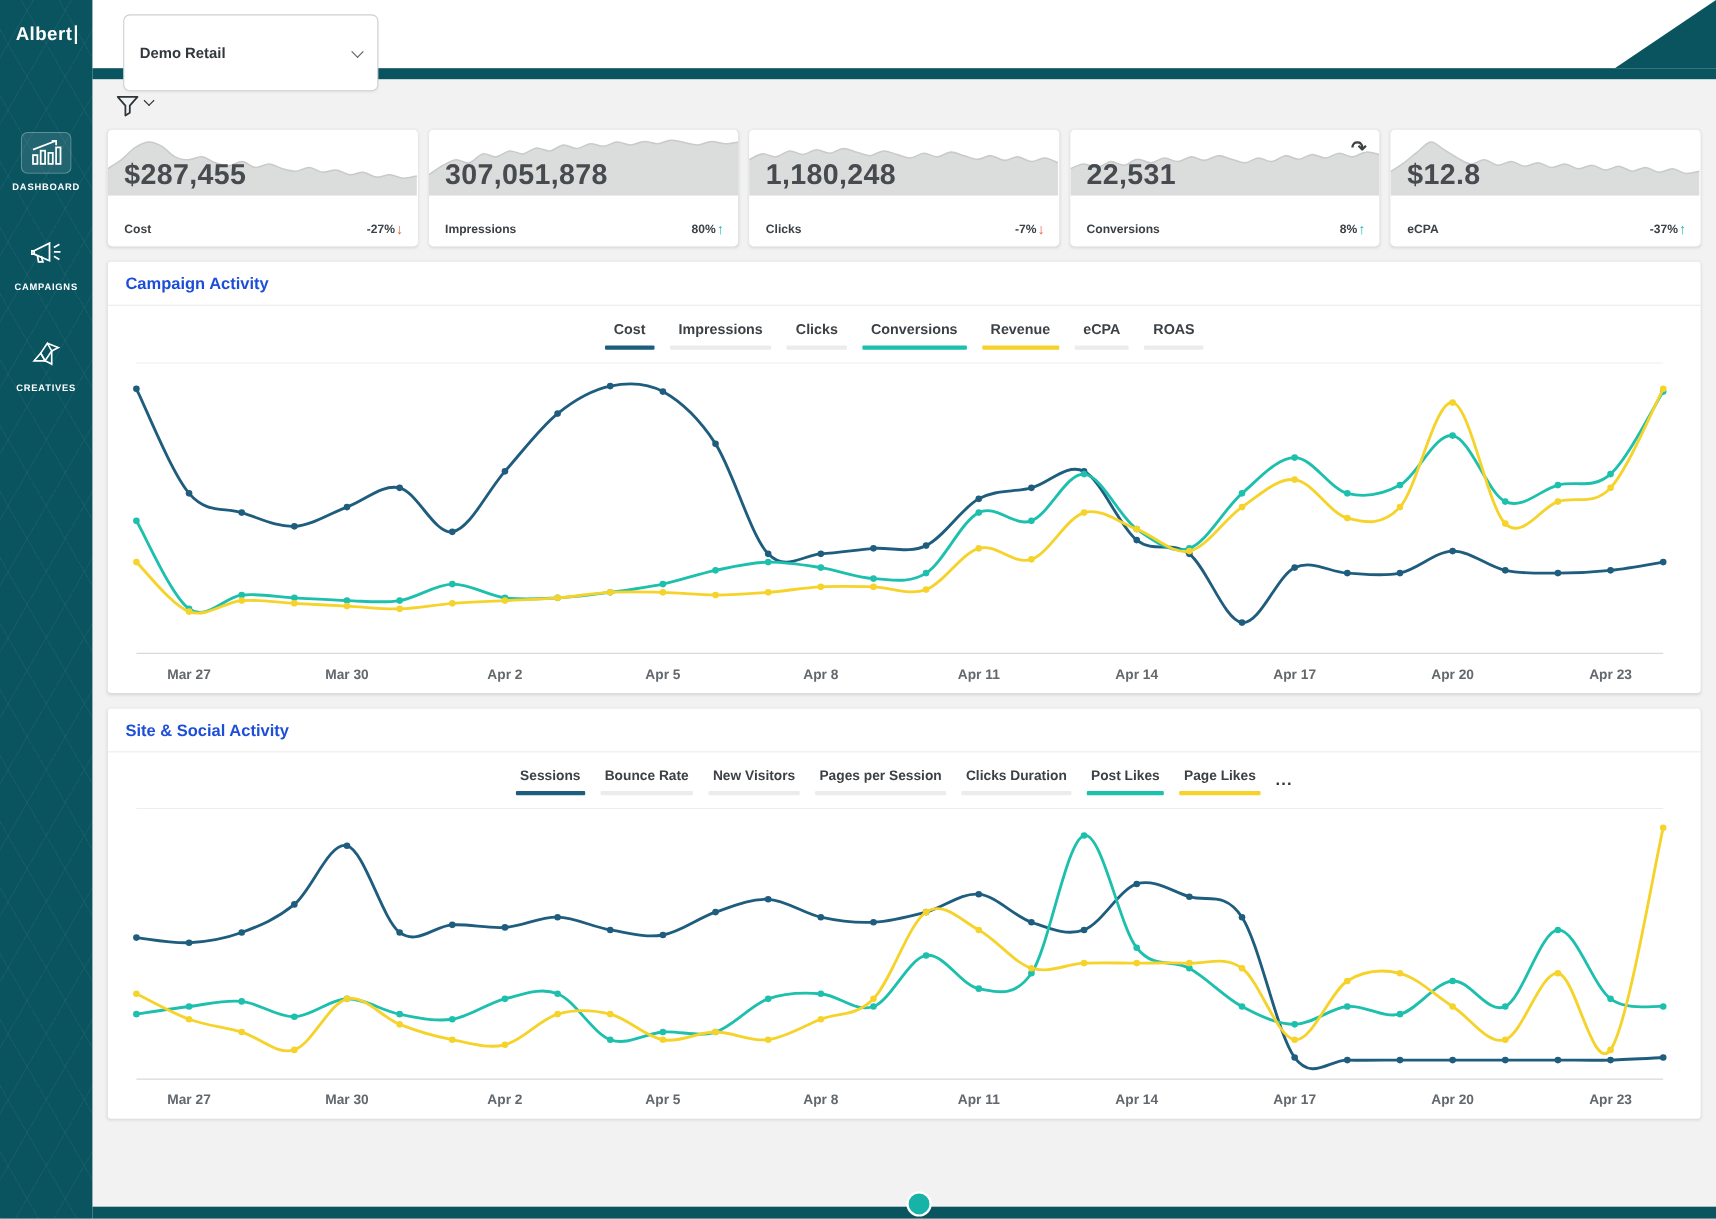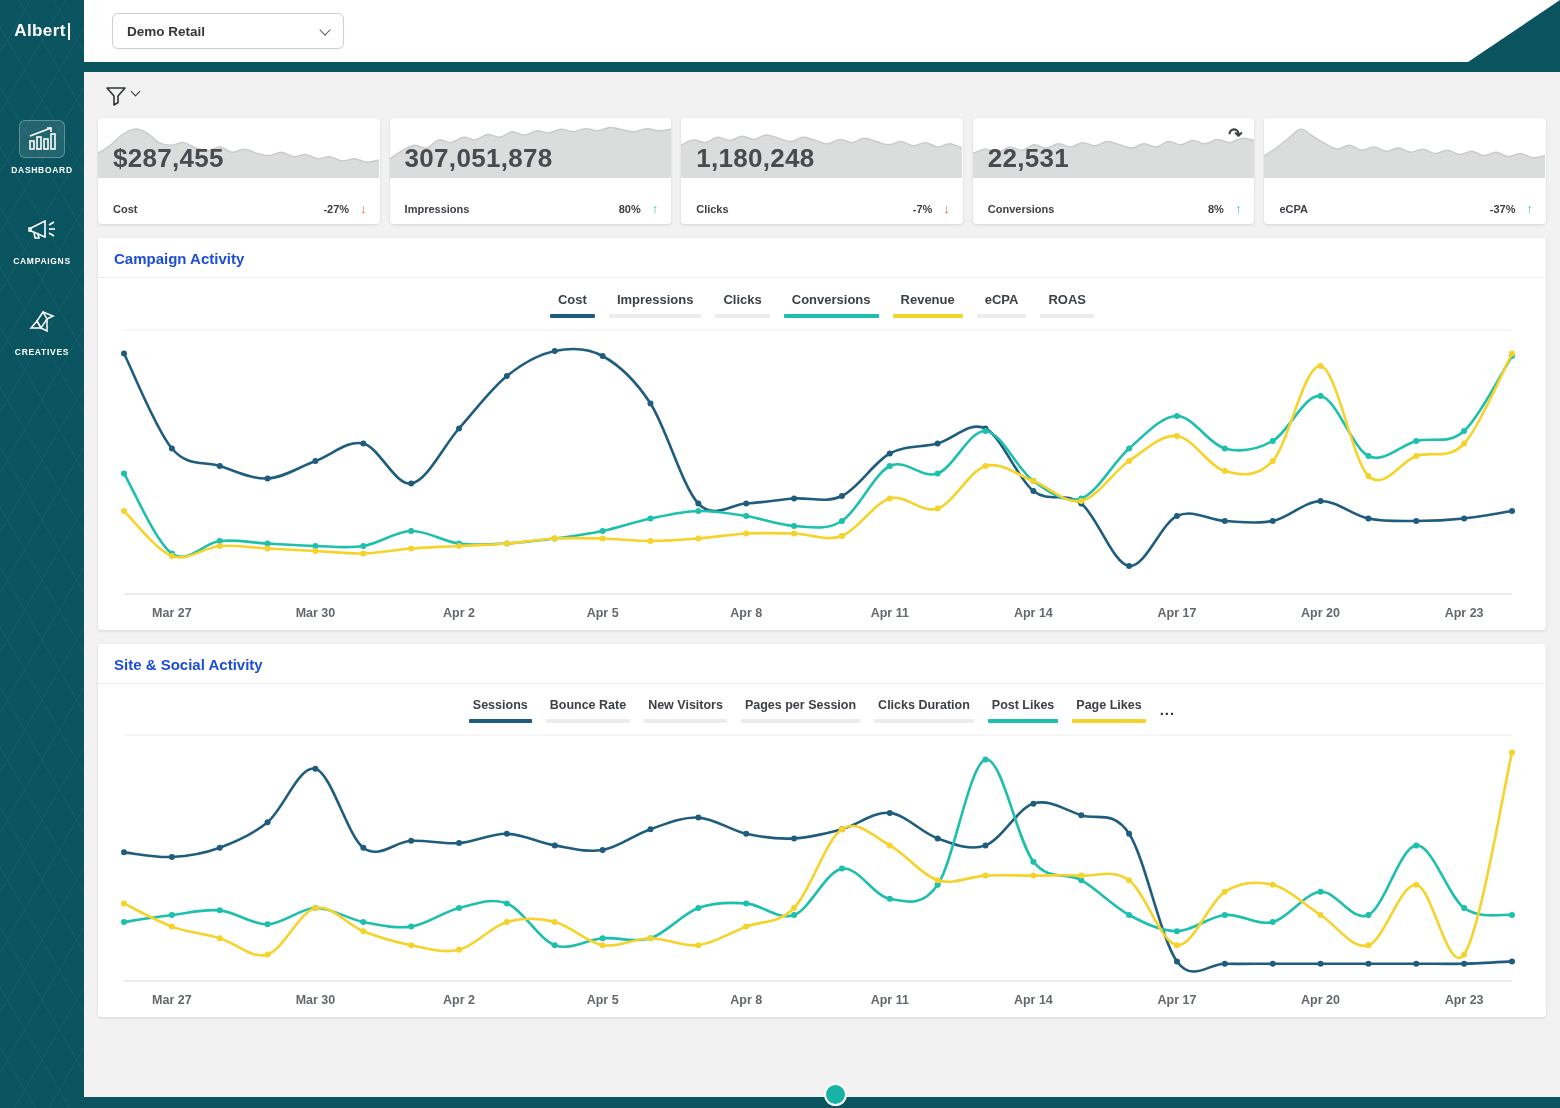--- a/index.html
+++ b/index.html
@@ -16,37 +16,37 @@
   .nav{margin-top:58px;display:flex;flex-direction:column;gap:36px;align-items:center;}
   .nav-item{display:flex;flex-direction:column;align-items:center;gap:7px;cursor:pointer;width:100%;}
   .icon-wrap{width:46px;height:38px;display:flex;align-items:center;justify-content:center;border-radius:6px;}
   .nav-item.active .icon-wrap{background:rgba(255,255,255,.10);box-shadow:0 0 0 1px rgba(255,255,255,.28) inset;}
   .nav-label{font-size:8.5px;font-weight:700;letter-spacing:.7px;}
 
   
   .main{flex:1;display:flex;flex-direction:column;position:relative;}
   .topbar{height:62px;background:#fff;border-bottom:10px solid #0a5460;position:relative;flex-shrink:0;}
   .account-select{position:absolute;left:28px;top:13px;width:202px;height:34px;border:1px solid #ccd1d1;border-radius:6px;
-    display:flex;align-items:center;justify-content:space-between;padding:0 14px;background:#fff;cursor:pointer;
+    display:flex;align-items:center;justify-content:space-between;padding:17px 14px;background:#fff;cursor:pointer;
     font-size:13.5px;font-weight:700;color:#33383c;box-shadow:0 1px 2px rgba(0,0,0,.04);}
   .chev{width:7px;height:7px;border-right:1.8px solid #5b6165;border-bottom:1.8px solid #5b6165;transform:rotate(45deg);margin-top:-3px;}
   .corner{position:absolute;top:0;right:0;width:92px;height:62px;background:#0a5460;clip-path:polygon(100% 0,100% 100%,0 100%);}
 
   .filter-row{padding:12px 0 6px 20px;display:flex;align-items:flex-start;height:38px;box-sizing:border-box;}
   .filter-btn{display:flex;align-items:flex-start;gap:4px;cursor:pointer;}
   .filter-chev{width:6px;height:6px;border-right:1.6px solid #2e3438;border-bottom:1.6px solid #2e3438;transform:rotate(45deg);margin-top:4px;}
 
   
   .kpi-row{display:flex;gap:10px;margin:8px 14px 14px;}
   .kpi-card{flex:1;background:#fff;border-radius:4px;box-shadow:0 1px 3px rgba(0,0,0,.12);height:106px;position:relative;overflow:hidden;cursor:pointer;}
   .kpi-spark{position:absolute;top:0;left:0;width:100%;height:60px;}
   .kpi-value{position:relative;z-index:1;font-size:26px;font-weight:600;color:#464b50;padding:25px 0 0 15px;letter-spacing:.3px;}
   .kpi-bottom{position:absolute;left:15px;right:13px;bottom:9px;display:flex;justify-content:space-between;align-items:center;z-index:1;}
   .kpi-label{font-size:11px;font-weight:700;color:#3c4146;}
-  .kpi-delta{font-size:11px;font-weight:700;color:#3c4146;display:flex;align-items:center;gap:11px;}
+  .kpi-delta{font-size:11px;font-weight:700;color:#3c4146;display:flex;align-items:center;gap:1px;}
   .kpi-arrow{font-size:13px;font-weight:700;line-height:1;}
   .kpi-redo{position:absolute;top:6px;right:12px;z-index:2;font-size:17px;font-weight:700;color:#3c4146;cursor:pointer;}
 
   
   .panel{background:#fff;border-radius:3px;box-shadow:0 1px 3px rgba(0,0,0,.12);margin:0 14px 14px;}
   .panel-title{font-size:15px;font-weight:700;color:#1d4ed8;padding:12px 16px 10px;border-bottom:1px solid #ececec;}
   .legend-row{display:flex;justify-content:center;align-items:flex-start;gap:6px;padding:12px 8px 0;}
   .legend-item{display:flex;flex-direction:column;align-items:stretch;cursor:pointer;padding:0 4px;}
   .legend-label{font-size:13px;font-weight:700;color:#3c4146;padding:2px 8px;text-align:center;white-space:nowrap;}
   .legend-row.compact .legend-label{font-size:12.5px;padding:2px 4px;}
@@ -203,20 +203,21 @@
         </div>
       </div>
 
       <div class="kpi-card">
         <div class="kpi-spark">
             <svg width="281" height="60">
               <path d="M0.0,38.1C2.0,36.8,8.1,33.0,12.2,30.0C16.3,27.0,20.4,23.4,24.4,20.3C28.5,17.1,32.6,11.5,36.7,11.1C40.7,10.7,44.8,15.7,48.9,18.1C52.9,20.6,57.0,23.5,61.1,25.7C65.2,27.8,69.2,30.8,73.3,31.1C77.4,31.4,81.4,27.1,85.5,27.3C89.6,27.5,93.7,31.9,97.7,32.2C101.8,32.4,105.9,28.7,110.0,28.9C114.0,29.1,118.1,33.1,122.2,33.2C126.2,33.4,130.3,29.8,134.4,30.0C138.5,30.2,142.5,34.1,146.6,34.3C150.7,34.5,154.8,30.9,158.8,31.1C162.9,31.3,167.0,35.2,171.0,35.4C175.1,35.6,179.2,32.0,183.3,32.2C187.3,32.3,191.4,36.3,195.5,36.5C199.6,36.7,203.6,33.1,207.7,33.2C211.8,33.4,215.8,37.4,219.9,37.6C224.0,37.7,228.1,34.1,232.1,34.3C236.2,34.5,240.3,38.5,244.3,38.6C248.4,38.8,252.5,35.2,256.6,35.4C260.6,35.6,264.7,39.4,268.8,39.7C272.9,40.1,279.0,37.9,281.0,37.6 L281,60 L0,60 Z" fill="#dbdcdc" stroke="none"></path>
               <path d="M0.0,38.1C2.0,36.8,8.1,33.0,12.2,30.0C16.3,27.0,20.4,23.4,24.4,20.3C28.5,17.1,32.6,11.5,36.7,11.1C40.7,10.7,44.8,15.7,48.9,18.1C52.9,20.6,57.0,23.5,61.1,25.7C65.2,27.8,69.2,30.8,73.3,31.1C77.4,31.4,81.4,27.1,85.5,27.3C89.6,27.5,93.7,31.9,97.7,32.2C101.8,32.4,105.9,28.7,110.0,28.9C114.0,29.1,118.1,33.1,122.2,33.2C126.2,33.4,130.3,29.8,134.4,30.0C138.5,30.2,142.5,34.1,146.6,34.3C150.7,34.5,154.8,30.9,158.8,31.1C162.9,31.3,167.0,35.2,171.0,35.4C175.1,35.6,179.2,32.0,183.3,32.2C187.3,32.3,191.4,36.3,195.5,36.5C199.6,36.7,203.6,33.1,207.7,33.2C211.8,33.4,215.8,37.4,219.9,37.6C224.0,37.7,228.1,34.1,232.1,34.3C236.2,34.5,240.3,38.5,244.3,38.6C248.4,38.8,252.5,35.2,256.6,35.4C260.6,35.6,264.7,39.4,268.8,39.7C272.9,40.1,279.0,37.9,281.0,37.6" fill="none" stroke="#c9caca" stroke-width="1.4"></path>
             </svg>
           </div>
+        <div class="kpi-value">$12.8</div>
         <div class="kpi-bottom">
           <span class="kpi-label">eCPA</span>
           <span class="kpi-delta">
             <span>-37%</span>
             <span class="kpi-arrow" style="color: rgb(29, 191, 173);">↑</span>
           </span>
         </div>
       </div>
 
     </div>

